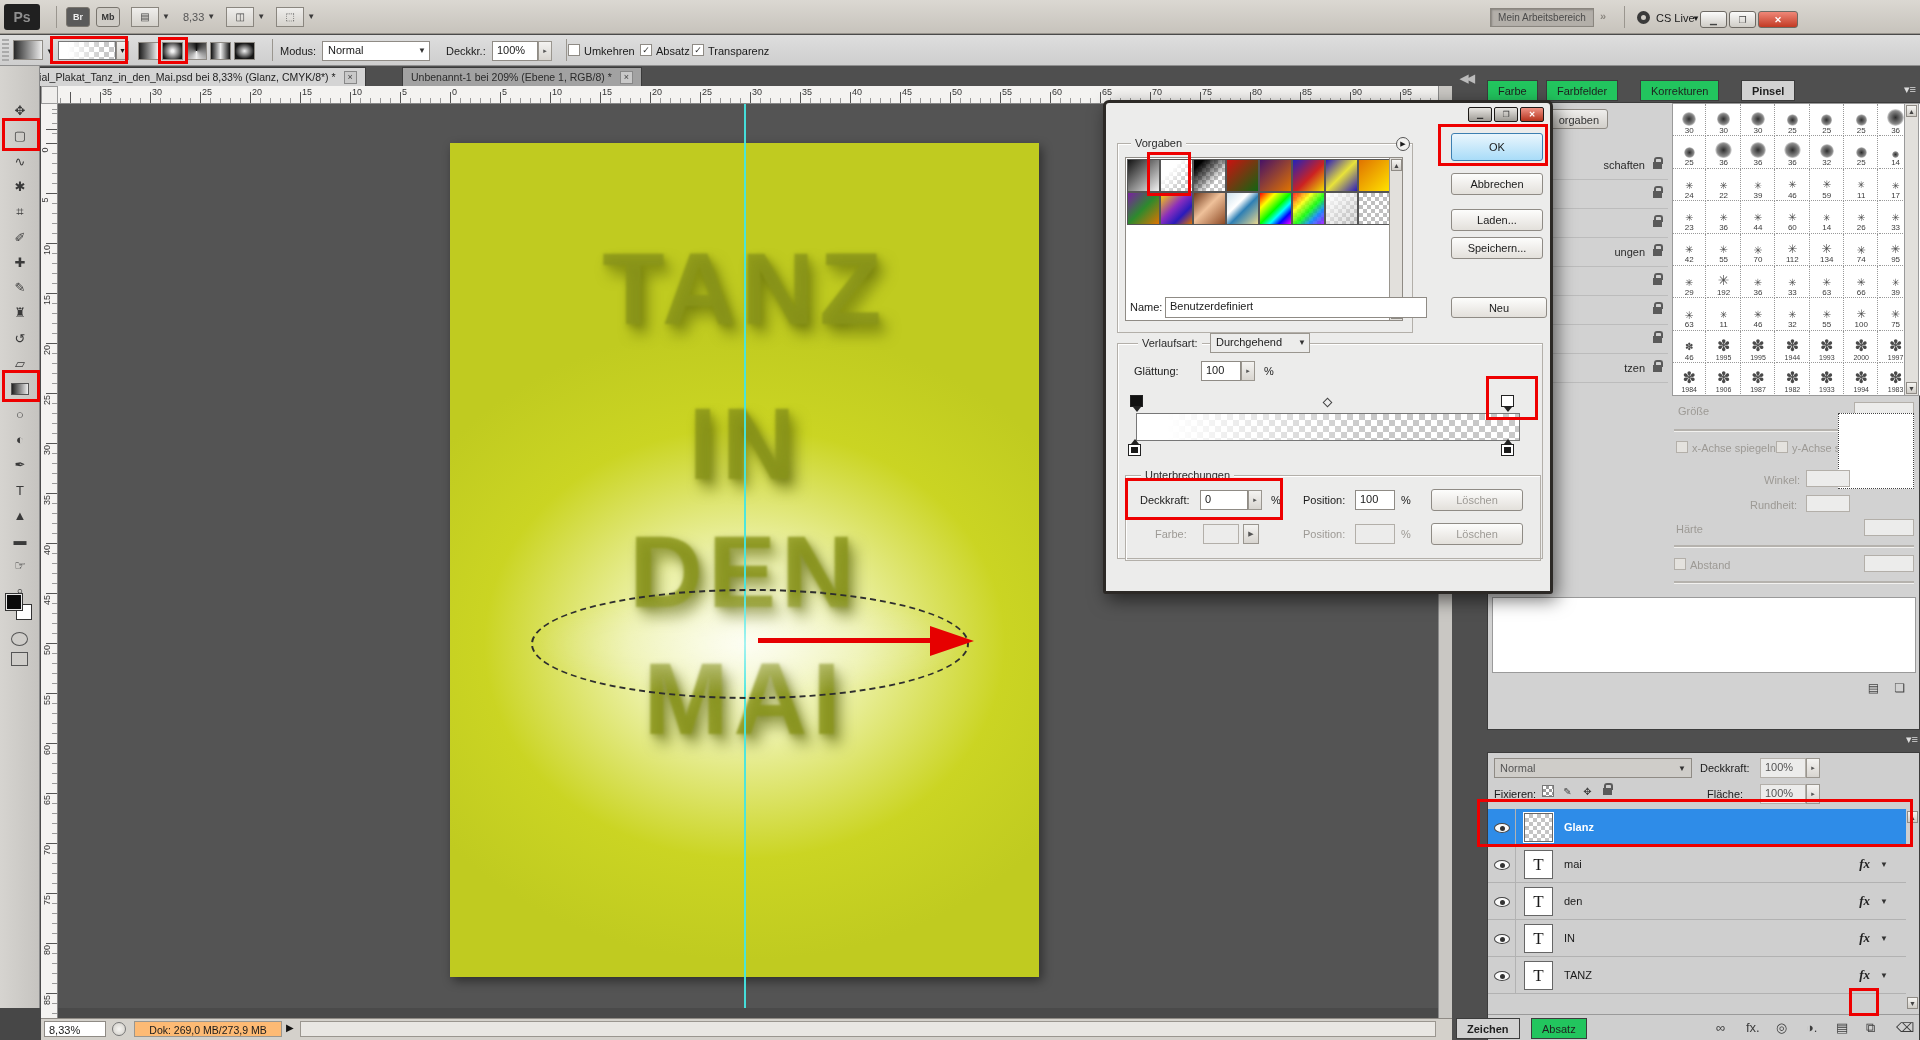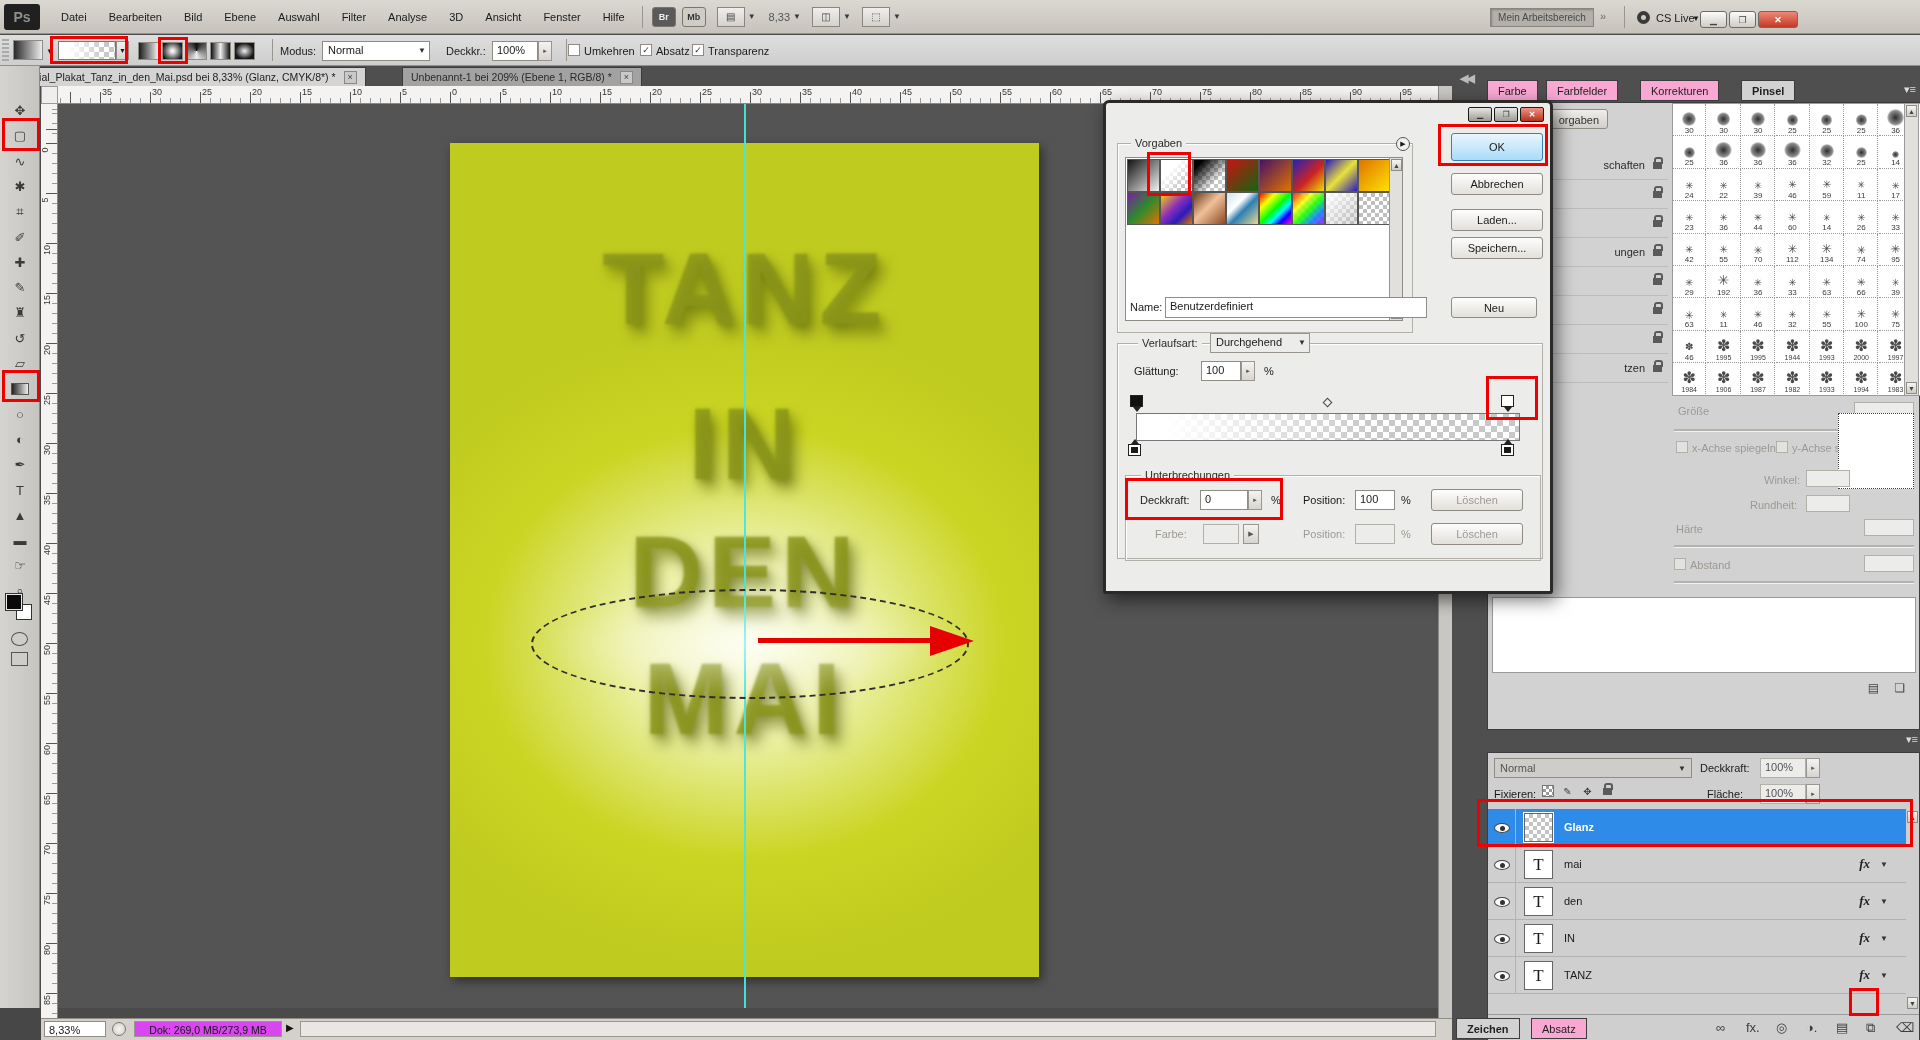--- a/index.html
+++ b/index.html
@@ -94,21 +94,21 @@
 #arrow-line { position:absolute; left:700px; top:534px; width:175px; height:5px; background:#e60000;}
 #arrow-head { position:absolute; left:872px; top:522px; width:0; height:0;
   border-left:44px solid #e60000; border-top:15px solid transparent; border-bottom:15px solid transparent;}
 #vscroll { position:absolute; left:1438px; top:86px; width:14px; height:932px; background:#c9c7c3; border-left:1px solid #8a8a8a;}
 #vthumb { position:absolute; left:2px; top:20px; width:10px; height:260px; background:#a8a5a0; border:1px solid #8a8a8a; border-radius:4px;}
 #hstrip { position:absolute; left:0; top:1018px; width:1452px; height:22px; background:#d4d1cb; border-top:1px solid #8f8b85;}
 #status-corner { position:absolute; left:0; top:1008px; width:41px; height:32px; background:#474747;}
 #status-zoom { position:absolute; left:44px; top:1021px; width:62px; height:16px; background:#fff; border:1px solid #8f8b85; padding:2px 4px;}
 #status-clock { position:absolute; left:112px; top:1022px; width:14px; height:14px; border:1px solid #777; border-radius:50%;
   background:radial-gradient(#f6f5f2,#cfccc6);}
-#status-doc { position:absolute; left:134px; top:1021px; width:148px; height:16px; background:#d946ef;
+#status-doc { position:absolute; left:134px; top:1021px; width:148px; height:16px; background:#fdba74;
   border:1px solid #9a968f; text-align:center; padding-top:2px; font-size:10.5px;}
 #status-play { position:absolute; left:286px; top:1022px; font-size:10px; color:#111;}
 #hscroll-track { position:absolute; left:300px; top:1021px; width:1136px; height:16px; background:#e9e7e3; border:1px solid #9a968f;}
 
 .ann { position:absolute; border:3px solid #ee0000; z-index:90; }
 
 #dialog { position:absolute; left:1103px; top:100px; width:450px; height:494px; z-index:40;
   background:#ececeb; border:3px solid #2c2926; border-radius:6px 6px 3px 3px; box-shadow:4px 6px 18px rgba(0,0,0,.55);}
 #dlg-title { position:absolute; left:0; top:0; width:100%; height:24px; border-radius:3px 3px 0 0;
   background:linear-gradient(#7a7570,#3a3531 60%,#262220); color:#fff; display:flex; align-items:center; padding-left:8px; font-size:11px;}
@@ -145,21 +145,21 @@
   border-right:4px solid transparent; border-bottom:5px solid #222;}
 .cstop-inner { position:absolute; left:2px; top:2px; width:7px; height:6px; background:#1a1a1a;}
 #midpoint { position:absolute; left:218px; top:296px; width:7px; height:7px; background:#eee; border:1px solid #444; transform:rotate(45deg);}
 .gray { color:#9d9a95 !important; }
 .gfield { background:#ececeb !important; border:1px solid #b3afa9 !important;}
 
 #dock { position:absolute; left:1452px; top:66px; width:468px; height:974px; background:#4f4f4f;}
 #dock-collapse { position:absolute; left:8px; top:6px; color:#bbb; font-weight:bold; letter-spacing:-2px;}
 .ptab-row { position:absolute; left:35px; width:433px; height:22px; }
 .ptab { position:absolute; top:0; height:21px; padding:0 10px; display:flex; align-items:center;
-  background:#f9a8d4; border:1px solid #3c3c3c; color:#1f1f1f; font-size:11px; white-space:nowrap;}
+  background:#22c55e; border:1px solid #3c3c3c; color:#1f1f1f; font-size:11px; white-space:nowrap;}
 .ptab.active { background:#d2d2d2; font-weight:bold;}
 .pmenu { position:absolute; right:4px; top:4px; color:#ddd; font-size:11px;}
 #pinsel-body { position:absolute; left:35px; top:36px; width:433px; height:628px; background:#d2d2d2; border:1px solid #3c3c3c;}
 #pv-btn { position:absolute; left:10px; top:6px; width:110px; height:20px; background:linear-gradient(#efeeec,#d2cfca);
   border:1px solid #8f8b85; border-radius:3px; text-align:right; padding:4px 8px 0 0; color:#333;}
 .pv-row { position:absolute; left:4px; width:176px; height:29px; border-bottom:1px solid #bcbcbc;
   display:flex; align-items:center; justify-content:flex-end; color:#2a2a2a;}
 .lock { position:relative; width:9px; height:7px; background:#5a5a5a; margin:0 6px 0 8px;}
 .lock:before { content:""; position:absolute; left:1px; top:-5px; width:5px; height:5px;
   border:2px solid #5a5a5a; border-bottom:none; border-radius:3px 3px 0 0;}
@@ -199,33 +199,20 @@
 .libtn { position:absolute; top:5px; font-size:13px; color:#3d3d3d;}
 #char-strip { position:absolute; left:0px; top:952px; width:437px; height:22px;padding-left:30px;}
 .fix-ico { position:absolute; top:3px; width:15px; height:14px; display:flex; align-items:center; justify-content:center; font-size:10px; color:#444;}
 .mini-checker { width:12px; height:12px; background:repeating-conic-gradient(#9a9a9a 0% 25%,#fff 0% 50%) 0 0/6px 6px; border:1px solid #777;}
 </style>
 </head>
 <body>
 
 <div id="menubar">
   <div id="ps-logo">Ps</div>
-  <div id="menu-items" style="display:flex;">
-      <div class="menu-item">Datei</div>
-      <div class="menu-item">Bearbeiten</div>
-      <div class="menu-item">Bild</div>
-      <div class="menu-item">Ebene</div>
-      <div class="menu-item">Auswahl</div>
-      <div class="menu-item">Filter</div>
-      <div class="menu-item">Analyse</div>
-      <div class="menu-item">3D</div>
-      <div class="menu-item">Ansicht</div>
-      <div class="menu-item">Fenster</div>
-      <div class="menu-item">Hilfe</div>
-    </div>
   <div class="mb-sep"></div>
   <div class="sq-btn" id="br-btn">Br</div>
   <div class="sq-btn" id="mb-btn">Mb</div>
   <div class="mb-ico">▤</div>
     <span class="caret">▼</span>
   <span id="zoom-ind">8,33</span>
     <span class="caret">▼</span>
   <div class="mb-ico">◫</div>
     <span class="caret">▼</span>
   <div class="mb-ico">⬚</div>
@@ -467,21 +454,21 @@
     </div>
   <div class="btn" style="left:345px;top:106px;width:92px;height:22px;">
       <span>Laden...</span>
     </div>
   <div class="btn" style="left:345px;top:134px;width:92px;height:22px;">
       <span>Speichern...</span>
     </div>
 
   <span class="dlg-label" style="left:24px;top:198px;">Name:</span>
   <div class="field" style="left:59px;top:194px;width:262px;height:21px;">Benutzerdefiniert</div>
-  <div class="btn" style="left:345px;top:194px;width:86px;height:21px;">
+  <div class="btn" style="left:345px;top:194px;width:96px;height:21px;">
       <span>Neu</span>
     </div>
 
   <div class="fieldset" style="left:11px;top:240px;width:426px;height:216px;"></div>
   <span class="legend" style="left:32px;top:234px;">Verlaufsart:</span>
   <div class="dd" style="left:104px;top:230px;width:100px;height:20px;background:#ececeb;border:1px solid #9a968f;">Durchgehend</div>
   <span class="dd-caret" style="position:absolute;left:192px;top:235px;">▼</span>
   <span class="dlg-label" style="left:28px;top:262px;">Glättung:</span>
   <div class="field" style="left:95px;top:258px;width:40px;height:20px;">100</div>
   <div class="spin" style="left:135px;top:258px;width:14px;height:20px;">▸</div>

